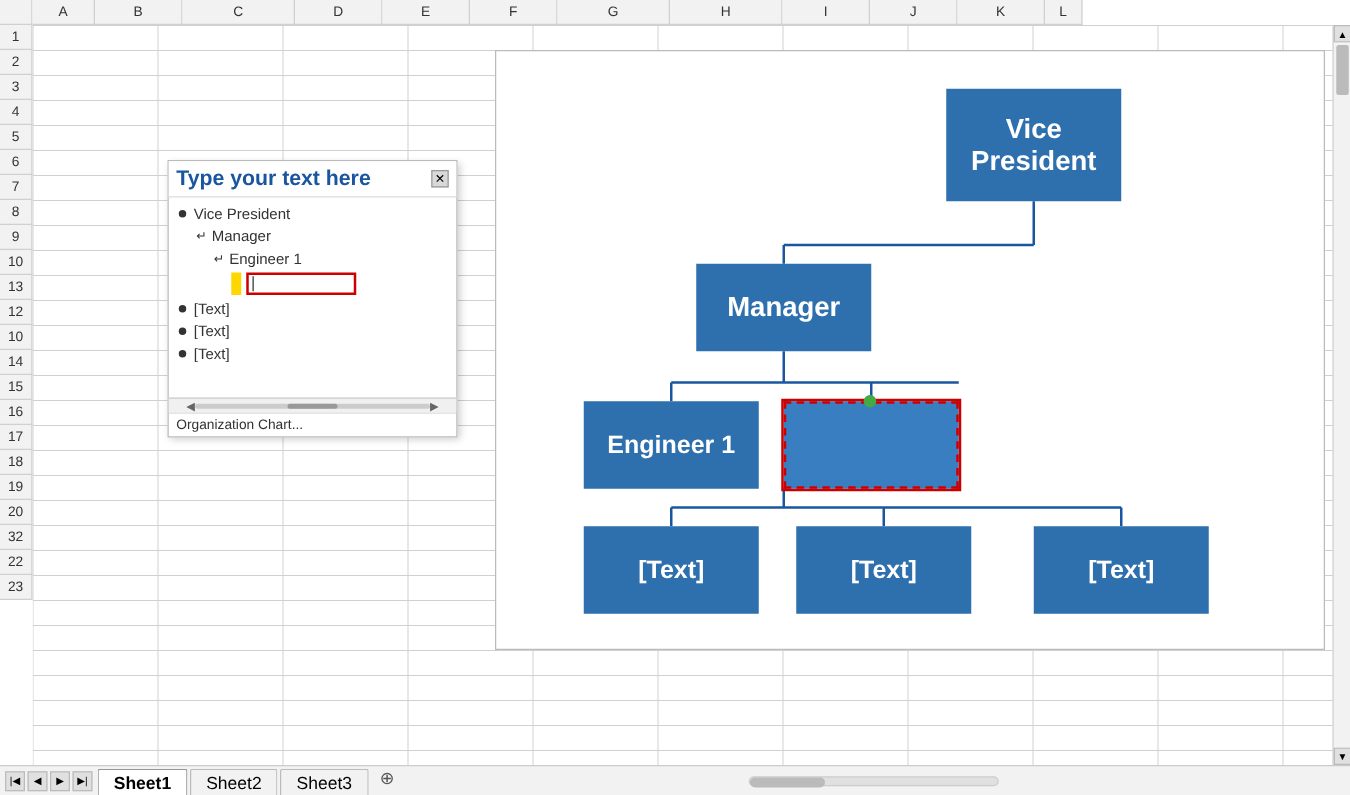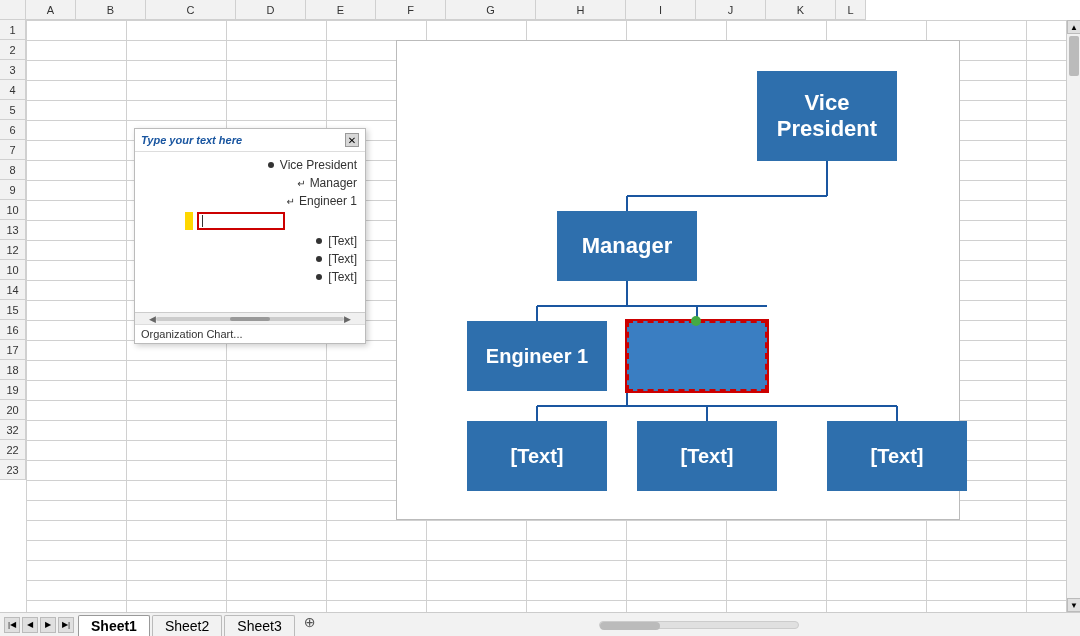--- a/index.html
+++ b/index.html
@@ -107,24 +107,23 @@
     }
     .text-panel-header {
       display: flex;
       align-items: center;
       justify-content: space-between;
       padding: 4px 6px;
       background: #fff;
       border-bottom: 1px solid #ddd;
     }
     .text-panel-title {
-      font-size: 11px;
+      font-size: 17px;
       font-weight: bold;
       color: #1a56a0;
-      font-style: italic;
     }
     .text-panel-close {
       width: 14px;
       height: 14px;
       background: #d8d8d8;
       border: 1px solid #999;
       display: flex;
       align-items: center;
       justify-content: center;
       font-size: 10px;
@@ -132,21 +131,20 @@
     }
     .text-panel-content {
       padding: 6px 8px 4px 8px;
       font-size: 12px;
       min-height: 160px;
     }
     .panel-item {
       display: flex;
       align-items: center;
       margin-bottom: 4px;
-      justify-content: flex-end;
     }
     .bullet {
       width: 6px;
       height: 6px;
       border-radius: 50%;
       background: #333;
       margin-right: 6px;
       flex-shrink: 0;
     }
     .panel-item.indent1 { padding-left: 14px; }
@@ -225,21 +223,21 @@
       font-size: 11px;
       color: #333;
       border-top: 1px solid #ddd;
     }
 
     
     .chart-area {
       position: absolute;
       top: 20px;
       left: 370px;
-      width: 564px;
+      width: 664px;
       height: 480px;
       border: 1px solid #bbb;
       background: #fff;
       z-index: 5;
     }
 
     .org-chart {
       position: relative;
       width: 100%;
       height: 100%;

